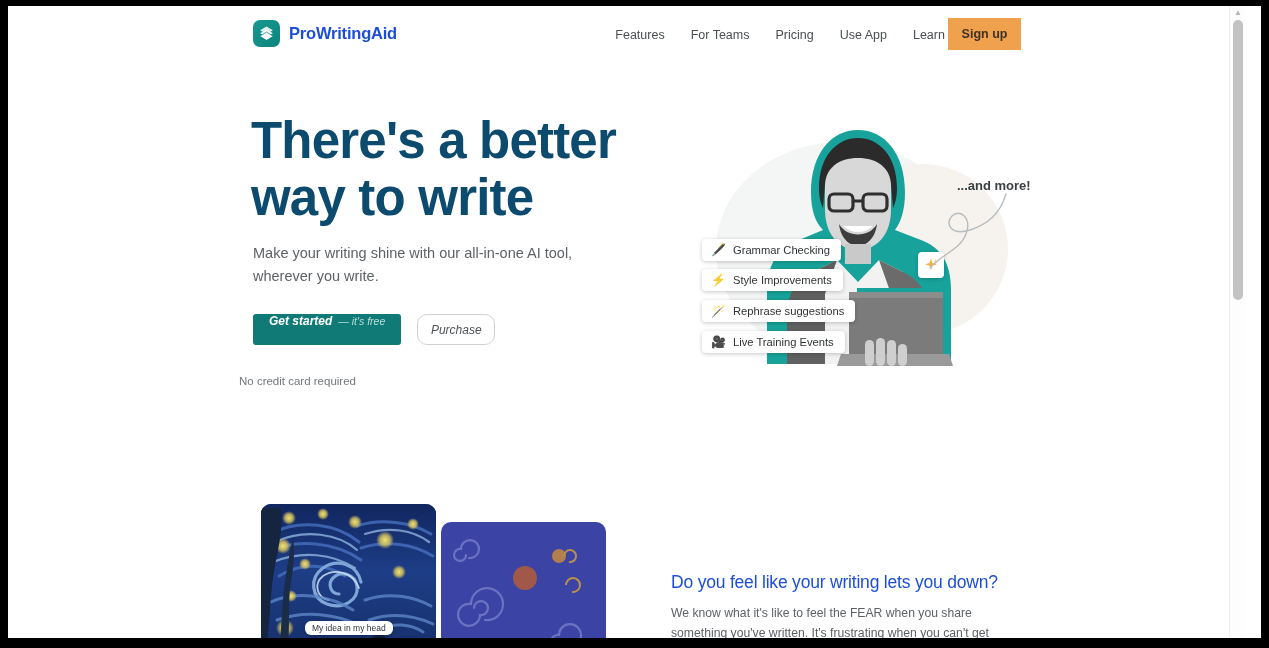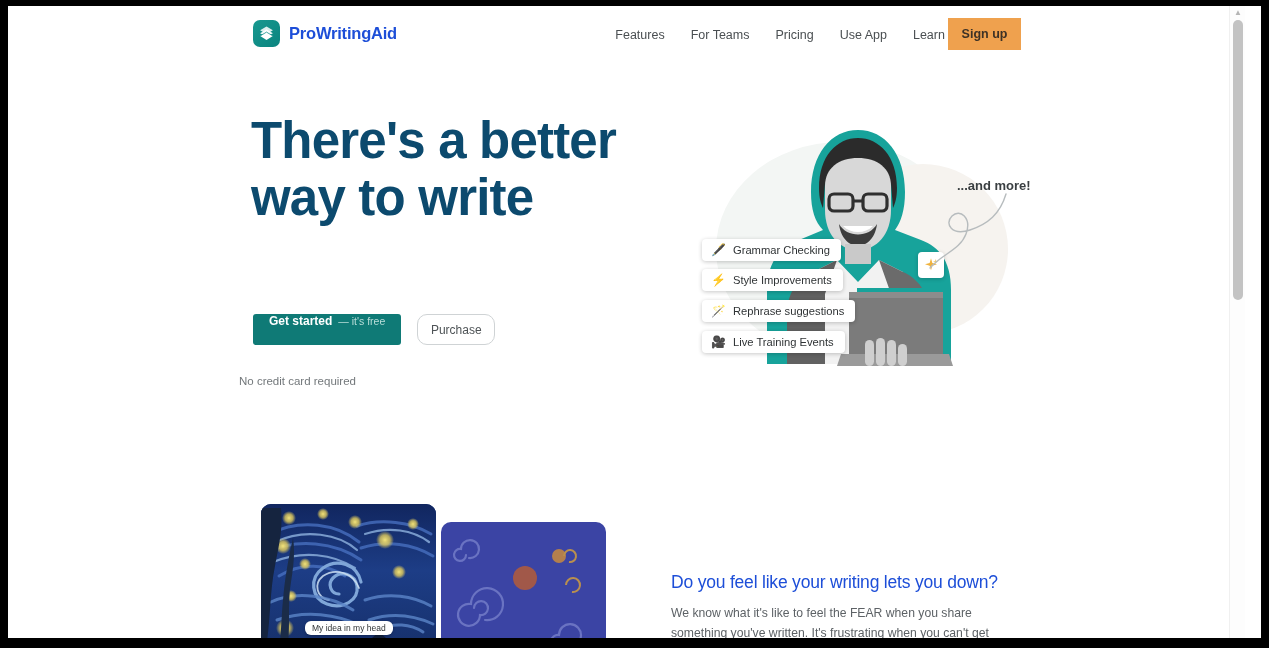--- a/index.html
+++ b/index.html
@@ -92,21 +92,21 @@
     font-size:51px; line-height:57px; font-weight:bold;
     color:#0c4a6e; letter-spacing:-0.8px;
   }
   #hero-sub {
     position:absolute; left:245px; top:236px;
     width:330px;
     font-size:14.5px; line-height:23px; color:#5d6266;
   }
   #cta-row {
     position:absolute; left:245px; top:308px;
-    display:flex; align-items:center; gap:16px;
+    display:flex; align-items:center; gap:16px;font-style:italic;
   }
   #get-started {
     height:31px; padding:0 16px;
     background:#0f7a76; border-radius:3px;
     display:flex; align-items:baseline; gap:6px;
     cursor:pointer;
   }
   #gs-label { color:#ffffff; font-size:12px; font-weight:bold; }
   #gs-note  { color:#b9ded9; font-size:10.5px; }
   #purchase {
@@ -237,20 +237,21 @@
           <div class="nav-link">Pricing</div>
           <div class="nav-link">Use App</div>
           <div class="nav-link">Learn</div>
           <div class="nav-link">Log in</div>
         </div>
 
         <div id="signup-btn">Sign up</div>
       </div>
 
       <h1 id="hero-title">There's a better way to write</h1>
+      <p id="hero-sub">Make your writing shine with our all-in-one AI tool, wherever you write.</p>
 
       <div id="cta-row">
         <div id="get-started">
           <span id="gs-label">Get started</span>
           <span id="gs-note">— it's free</span>
         </div>
         <div id="purchase">Purchase</div>
       </div>
 
       <div id="no-cc">No credit card required</div>

